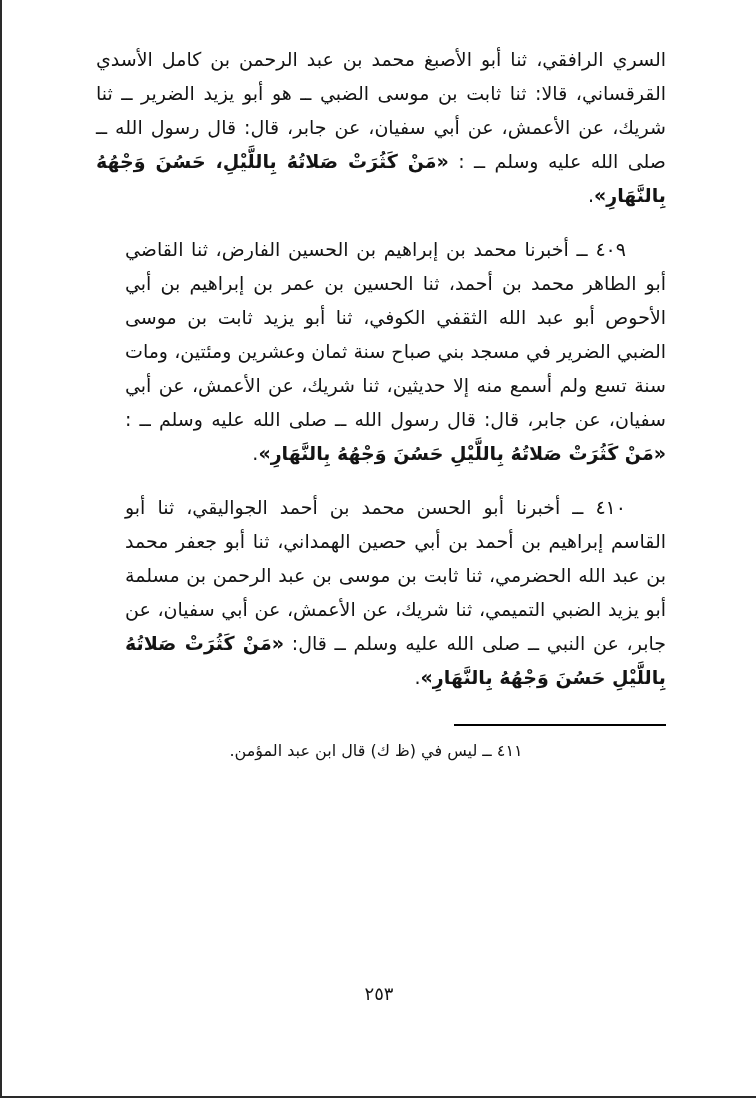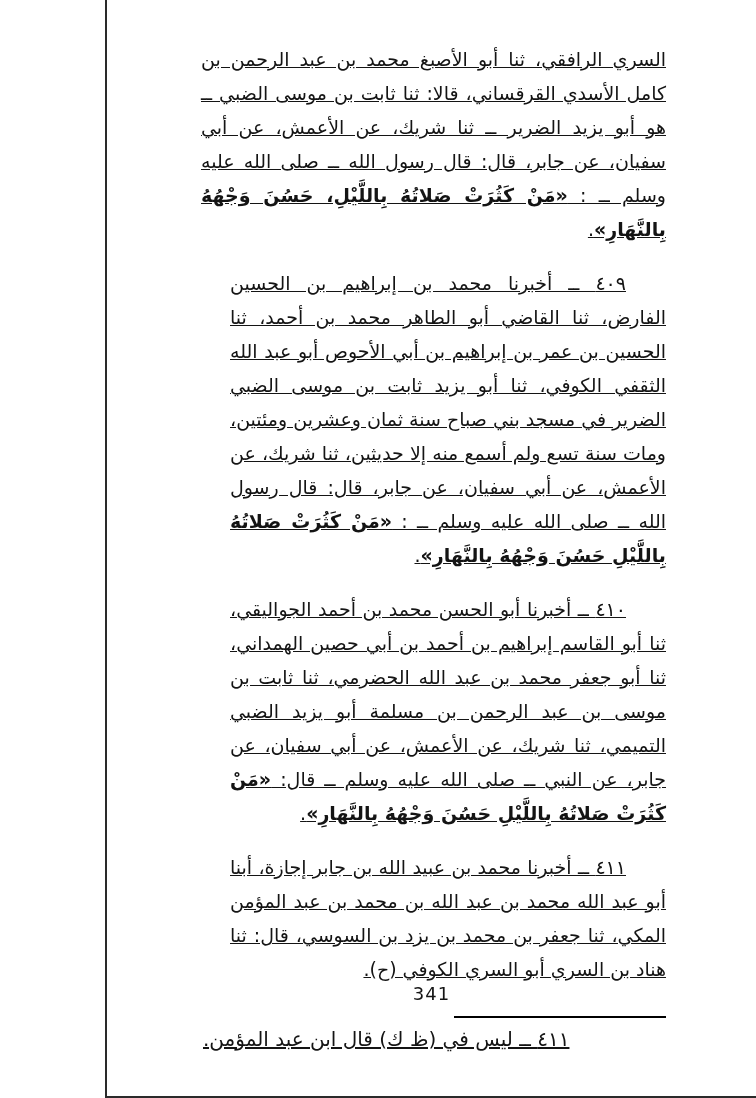--- a/index.html
+++ b/index.html
@@ -2,31 +2,30 @@
 <html lang="ar" dir="rtl"><head>
 <meta charset="utf-8">
 <style>
   html, body {
     margin: 0;
     padding: 0;
     background: #ffffff;
   }
   .page {
     position: relative;
-    width: 651px;
+    width: 756px;
     height: 1098px;
     background: #ffffff;
     color: #141414;
     direction: rtl;
     font-family: "DejaVu Sans", sans-serif;
     overflow: hidden;
     box-sizing: border-box;
     border-left: 2px solid #2a2a2a;
     border-bottom: 2px solid #2a2a2a;
-    text-decoration: underline;
   }
   .content {
     padding: 42px 90px 0 94px;
     text-align: justify;
     font-size: 19px;
     line-height: 34px;
   }
   .para {
     margin: 0 0 20px 0;
   }
@@ -38,24 +37,24 @@
     font-weight: bold;
   }
   .footnote-sep {
     width: 212px;
     border: 0;
     border-top: 2px solid #000;
     margin: 30px 0 8px 0;
     height: 0;
   }
   .footnote {
-    margin: 2px;
-    font-size: 20px;
+    margin: 12px;
+    font-size: 16px;
     line-height: 26px;
-    text-align: left;
+    text-align: center;
     padding-right: 10px;
   }
   .page-number {
     position: absolute;
     bottom: 92px;
     left: 0;
     right: 0;
     text-align: center;
     font-size: 18px;
     letter-spacing: 1px;
@@ -72,24 +71,21 @@
     </p>
 
     <p class="para numbered">
       <span>٤٠٩ ــ أخبرنا محمد بن إبراهيم بن الحسين الفارض، ثنا القاضي أبو الطاهر محمد بن أحمد، ثنا الحسين بن عمر بن إبراهيم بن أبي الأحوص أبو عبد الله الثقفي الكوفي، ثنا أبو يزيد ثابت بن موسى الضبي الضرير في مسجد بني صباح سنة ثمان وعشرين ومئتين، ومات سنة تسع ولم أسمع منه إلا حديثين، ثنا شريك، عن الأعمش، عن أبي سفيان، عن جابر، قال: قال رسول الله ــ صلى الله عليه وسلم ــ : </span><span class="hadith">«مَنْ كَثُرَتْ صَلاتُهُ بِاللَّيْلِ حَسُنَ وَجْهُهُ بِالنَّهَارِ»</span><span>.</span>
     </p>
 
     <p class="para numbered">
       <span>٤١٠ ــ أخبرنا أبو الحسن محمد بن أحمد الجواليقي، ثنا أبو القاسم إبراهيم بن أحمد بن أبي حصين الهمداني، ثنا أبو جعفر محمد بن عبد الله الحضرمي، ثنا ثابت بن موسى بن عبد الرحمن بن مسلمة أبو يزيد الضبي التميمي، ثنا شريك، عن الأعمش، عن أبي سفيان، عن جابر، عن النبي ــ صلى الله عليه وسلم ــ قال: </span><span class="hadith">«مَنْ كَثُرَتْ صَلاتُهُ بِاللَّيْلِ حَسُنَ وَجْهُهُ بِالنَّهَارِ»</span><span>.</span>
     </p>
 
-    <p class="para numbered">
-      <span>٤١١ ــ أخبرنا محمد بن عبيد الله بن جابر إجازة، أبنا أبو عبد الله محمد بن عبد الله بن محمد بن عبد المؤمن المكي، ثنا جعفر بن محمد بن يزد بن السوسي، قال: ثنا هناد بن السري أبو السري الكوفي (ح).</span><span class="hadith"></span><span></span>
-    </p>
 
     <div class="footnote-sep"></div>
 
     <p class="footnote">٤١١ ــ ليس في (ظ ك) قال ابن عبد المؤمن.</p>
 
   </div>
 
-  <div class="page-number">341</div>
+  <div class="page-number">٢٥٣</div>
 </div>
 
 </body></html>

